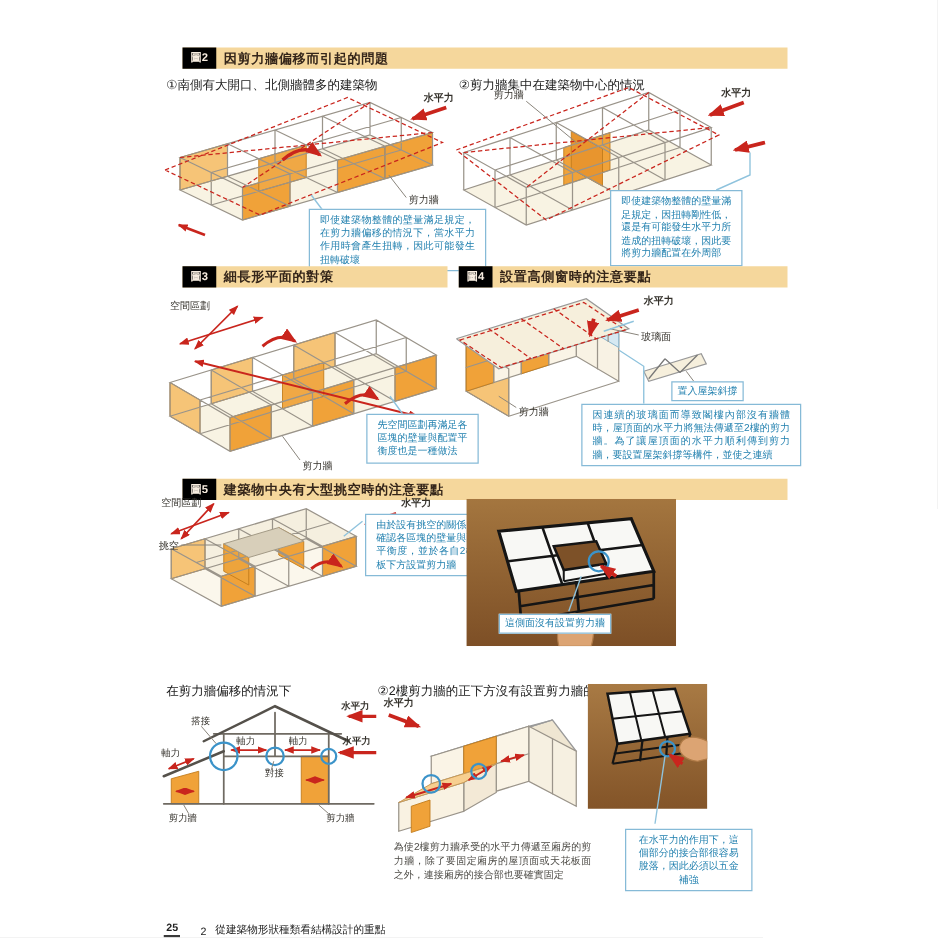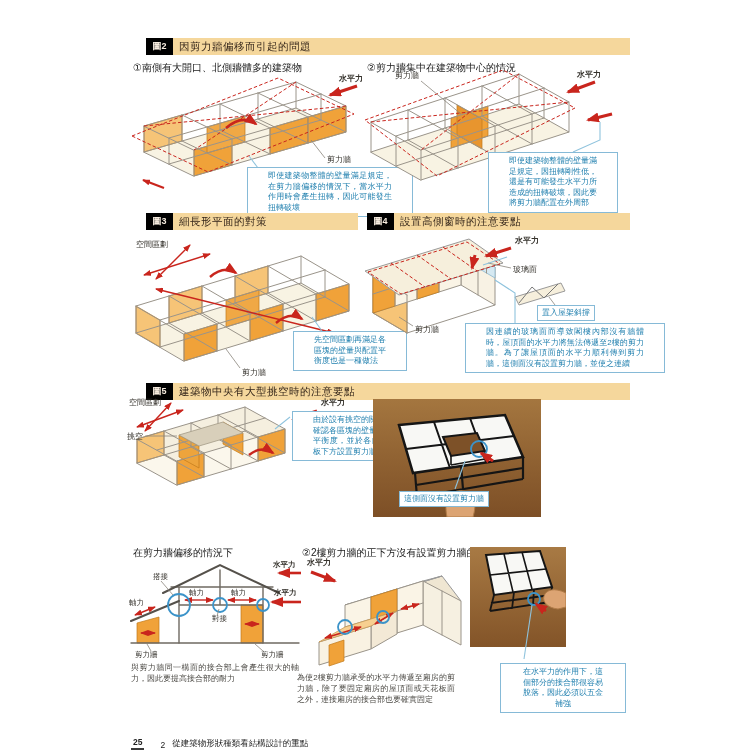--- a/index.html
+++ b/index.html
@@ -1,26 +1,26 @@
 <!DOCTYPE html>
 <html><head>
 <meta charset="utf-8">
 <style>
   html,body{margin:0;padding:0;background:#e9e9e9}
   .page{position:relative;width:750px;height:750px;background:#fff;margin:0 auto;
         font-family:"Liberation Sans","DejaVu Sans",sans-serif;overflow:hidden}
   .abs{position:absolute}
   .block{position:absolute}
   .hdr{position:absolute;background:#f5d79c;height:17px}
-  .hdr .bar-title{position:absolute;left:33px;top:2px;font-size:10.5px;font-weight:normal;color:#35261a;letter-spacing:.5px;white-space:nowrap}
+  .hdr .bar-title{position:absolute;left:33px;top:2px;font-size:10.5px;font-weight:bold;color:#35261a;letter-spacing:.5px;white-space:nowrap}
   .tag{position:absolute;left:0;top:0;width:27px;height:17px;background:#000000;color:#f8ede0;
        font-size:9px;font-weight:bold;text-align:center;line-height:17px}
   .subhead{position:absolute;font-size:10px;font-weight:normal;color:#202020;white-space:nowrap}
   .callout{position:absolute;background:#fff;border:1px solid #86bad7;color:#1f7fae;
-           font-size:8px;line-height:1.32;padding:3px 20px;text-align:justify}
+           font-size:8px;line-height:1.32;padding:3px 8px;text-align:justify}
   .caption{position:absolute;font-size:8px;color:#4c4a45;line-height:1.35;text-align:justify}
   .plabel{position:absolute;background:#fff;border:1px solid #86bad7;color:#1f7fae;
           font-size:8px;line-height:1.2;padding:2px 4px;white-space:nowrap}
   .photo{position:absolute;overflow:hidden}
   svg{display:block}
   svg text{font-size:8px;fill:#35322c}
   svg text.sm{font-size:7.5px}
   svg text.b{font-weight:bold}
   .wf{stroke:#9a948a;stroke-width:1;fill:none;stroke-linecap:round}
   .wf2{stroke:#6f6a62;stroke-width:1.4;fill:none;stroke-linecap:round}
@@ -187,21 +187,21 @@
       <line class="ldr" x1="146" y1="33" x2="123" y2="28"></line>
       <line class="ldr" x1="190" y1="70" x2="184" y2="62"></line>
       <line class="ldr" x1="48" y1="91" x2="34" y2="82"></line>
       <polyline class="blu" points="142,22 118,30"></polyline>
       <polyline class="blu" points="150,88 150,58 130,45"></polyline>
       <text x="150" y="8" class="b">水平力</text>
       <text x="148" y="37">玻璃面</text>
       <text x="50" y="97">剪力牆</text>
     </svg>
     <div class="plabel" style="left:172px;top:92px">置入屋架斜撐</div>
-    <div class="callout" style="left:100px;top:110px;width:158px">因連續的玻璃面而導致閣樓內部沒有牆體時，屋頂面的水平力將無法傳遞至2樓的剪力牆。為了讓屋頂面的水平力順利傳到剪力牆，這側面沒有設置剪力牆，並使之連續</div>
+    <div class="callout" style="left:100px;top:110px;width:158px">因連續的玻璃面而導致閣樓內部沒有牆體時，屋頂面的水平力將無法傳遞至2樓的剪力牆。為了讓屋頂面的水平力順利傳到剪力牆，要設置屋架斜撐等構件，並使之連續</div>
   </section>
 
   <section class="block" style="left:125px;top:383px;width:505px;height:136px">
     <div class="hdr" style="left:21px;top:0;width:484px">
       <span class="tag">圖5</span>
       <span class="bar-title">建築物中央有大型挑空時的注意要點</span>
     </div>
     <svg class="abs" style="left:0;top:14px" width="250" height="118" viewBox="0 0 250 118">
       <g>
         <polygon points="12,66 120,34 160,56 52,88" fill="#fbf7ec" stroke="none"></polygon>
@@ -289,21 +289,20 @@
       <text x="146" y="10" class="sm b">水平力</text>
       <text x="147" y="38" class="sm b">水平力</text>
       <text x="62" y="38" class="sm">軸力</text>
       <text x="104" y="38" class="sm">軸力</text>
       <text x="2" y="48" class="sm">軸力</text>
       <text x="26" y="22" class="sm">搭接</text>
       <text x="85" y="64" class="sm">對接</text>
       <text x="8" y="100" class="sm">剪力牆</text>
       <text x="134" y="100" class="sm">剪力牆</text>
     </svg>
-    <div class="caption" style="left:6px;top:140px;width:168px">與剪力牆同一構面的接合部上會產生很大的軸力，因此要提高接合部的耐力</div>
 
     <svg class="abs" style="left:176px;top:34px" width="166" height="112" viewBox="0 0 166 112">
       <g>
         <polygon points="63,43 141,19 160,44 82,68" fill="#efe6d2" stroke="#999" stroke-width="1"></polygon>
         <polygon points="44,48 63,43 82,68" fill="#f3ead8" stroke="#999" stroke-width="1"></polygon>
         <polygon points="44,48 122,24 141,19 63,43" fill="#f7f1e1" stroke="#999" stroke-width="1"></polygon>
         <polygon points="122,24 160,44 160,88 122,68" fill="#f6f0e1" stroke="#9a948a" stroke-width="1"></polygon>
         <polygon points="44,48 122,24 122,68 44,92" fill="#faf4e6" stroke="#9a948a" stroke-width="1"></polygon>
         <path class="wf" d="M70,40 L70,84 M96,32 L96,76 M44,70 L122,46 M141,34 L141,78"></path>
         <polygon class="pnl" points="70,40 96,32 96,54 70,62" fill="#f0a239"></polygon>
@@ -315,21 +314,21 @@
       <g class="rd" stroke-width="1.5">
         <line x1="24" y1="81" x2="60" y2="70" marker-start="url(#ars)" marker-end="url(#ar)"></line>
         <line x1="92" y1="56" x2="74" y2="67" marker-start="url(#ars)" marker-end="url(#ar)"></line>
         <line x1="100" y1="52" x2="118" y2="47" marker-start="url(#ars)" marker-end="url(#ar)"></line>
       </g>
       <circle cx="44" cy="70" r="7" class="circ"></circle>
       <circle cx="82" cy="60" r="6" class="circ"></circle>
       <line class="rd" x1="10" y1="15" x2="34" y2="24" stroke-width="3" marker-end="url(#arb)"></line>
       <text x="6" y="8" class="b">水平力</text>
     </svg>
-    <div class="caption" style="left:172px;top:150px;width:158px">為使2樓剪力牆承受的水平力傳遞至廂房的剪力牆，除了要固定廂房的屋頂面或天花板面之外，連接廂房的接合部也要確實固定</div>
+    <div class="caption" style="left:190px;top:150px;width:158px">為使2樓剪力牆承受的水平力傳遞至廂房的剪力牆，除了要固定廂房的屋頂面或天花板面之外，連接廂房的接合部也要確實固定</div>
 
     <div class="photo" style="left:345px;top:24px;width:96px;height:114px">
       <svg width="96" height="114" viewBox="0 0 96 114">
         <defs>
             <linearGradient id="bg6" x1="0" y1="0" x2="0" y2="1">
           <stop offset="0" stop-color="#a87a44"></stop>
               <stop offset="1" stop-color="#835428"></stop>
             </linearGradient>
           </defs>
         <rect width="96" height="100" fill="url(#bg6)"></rect>

